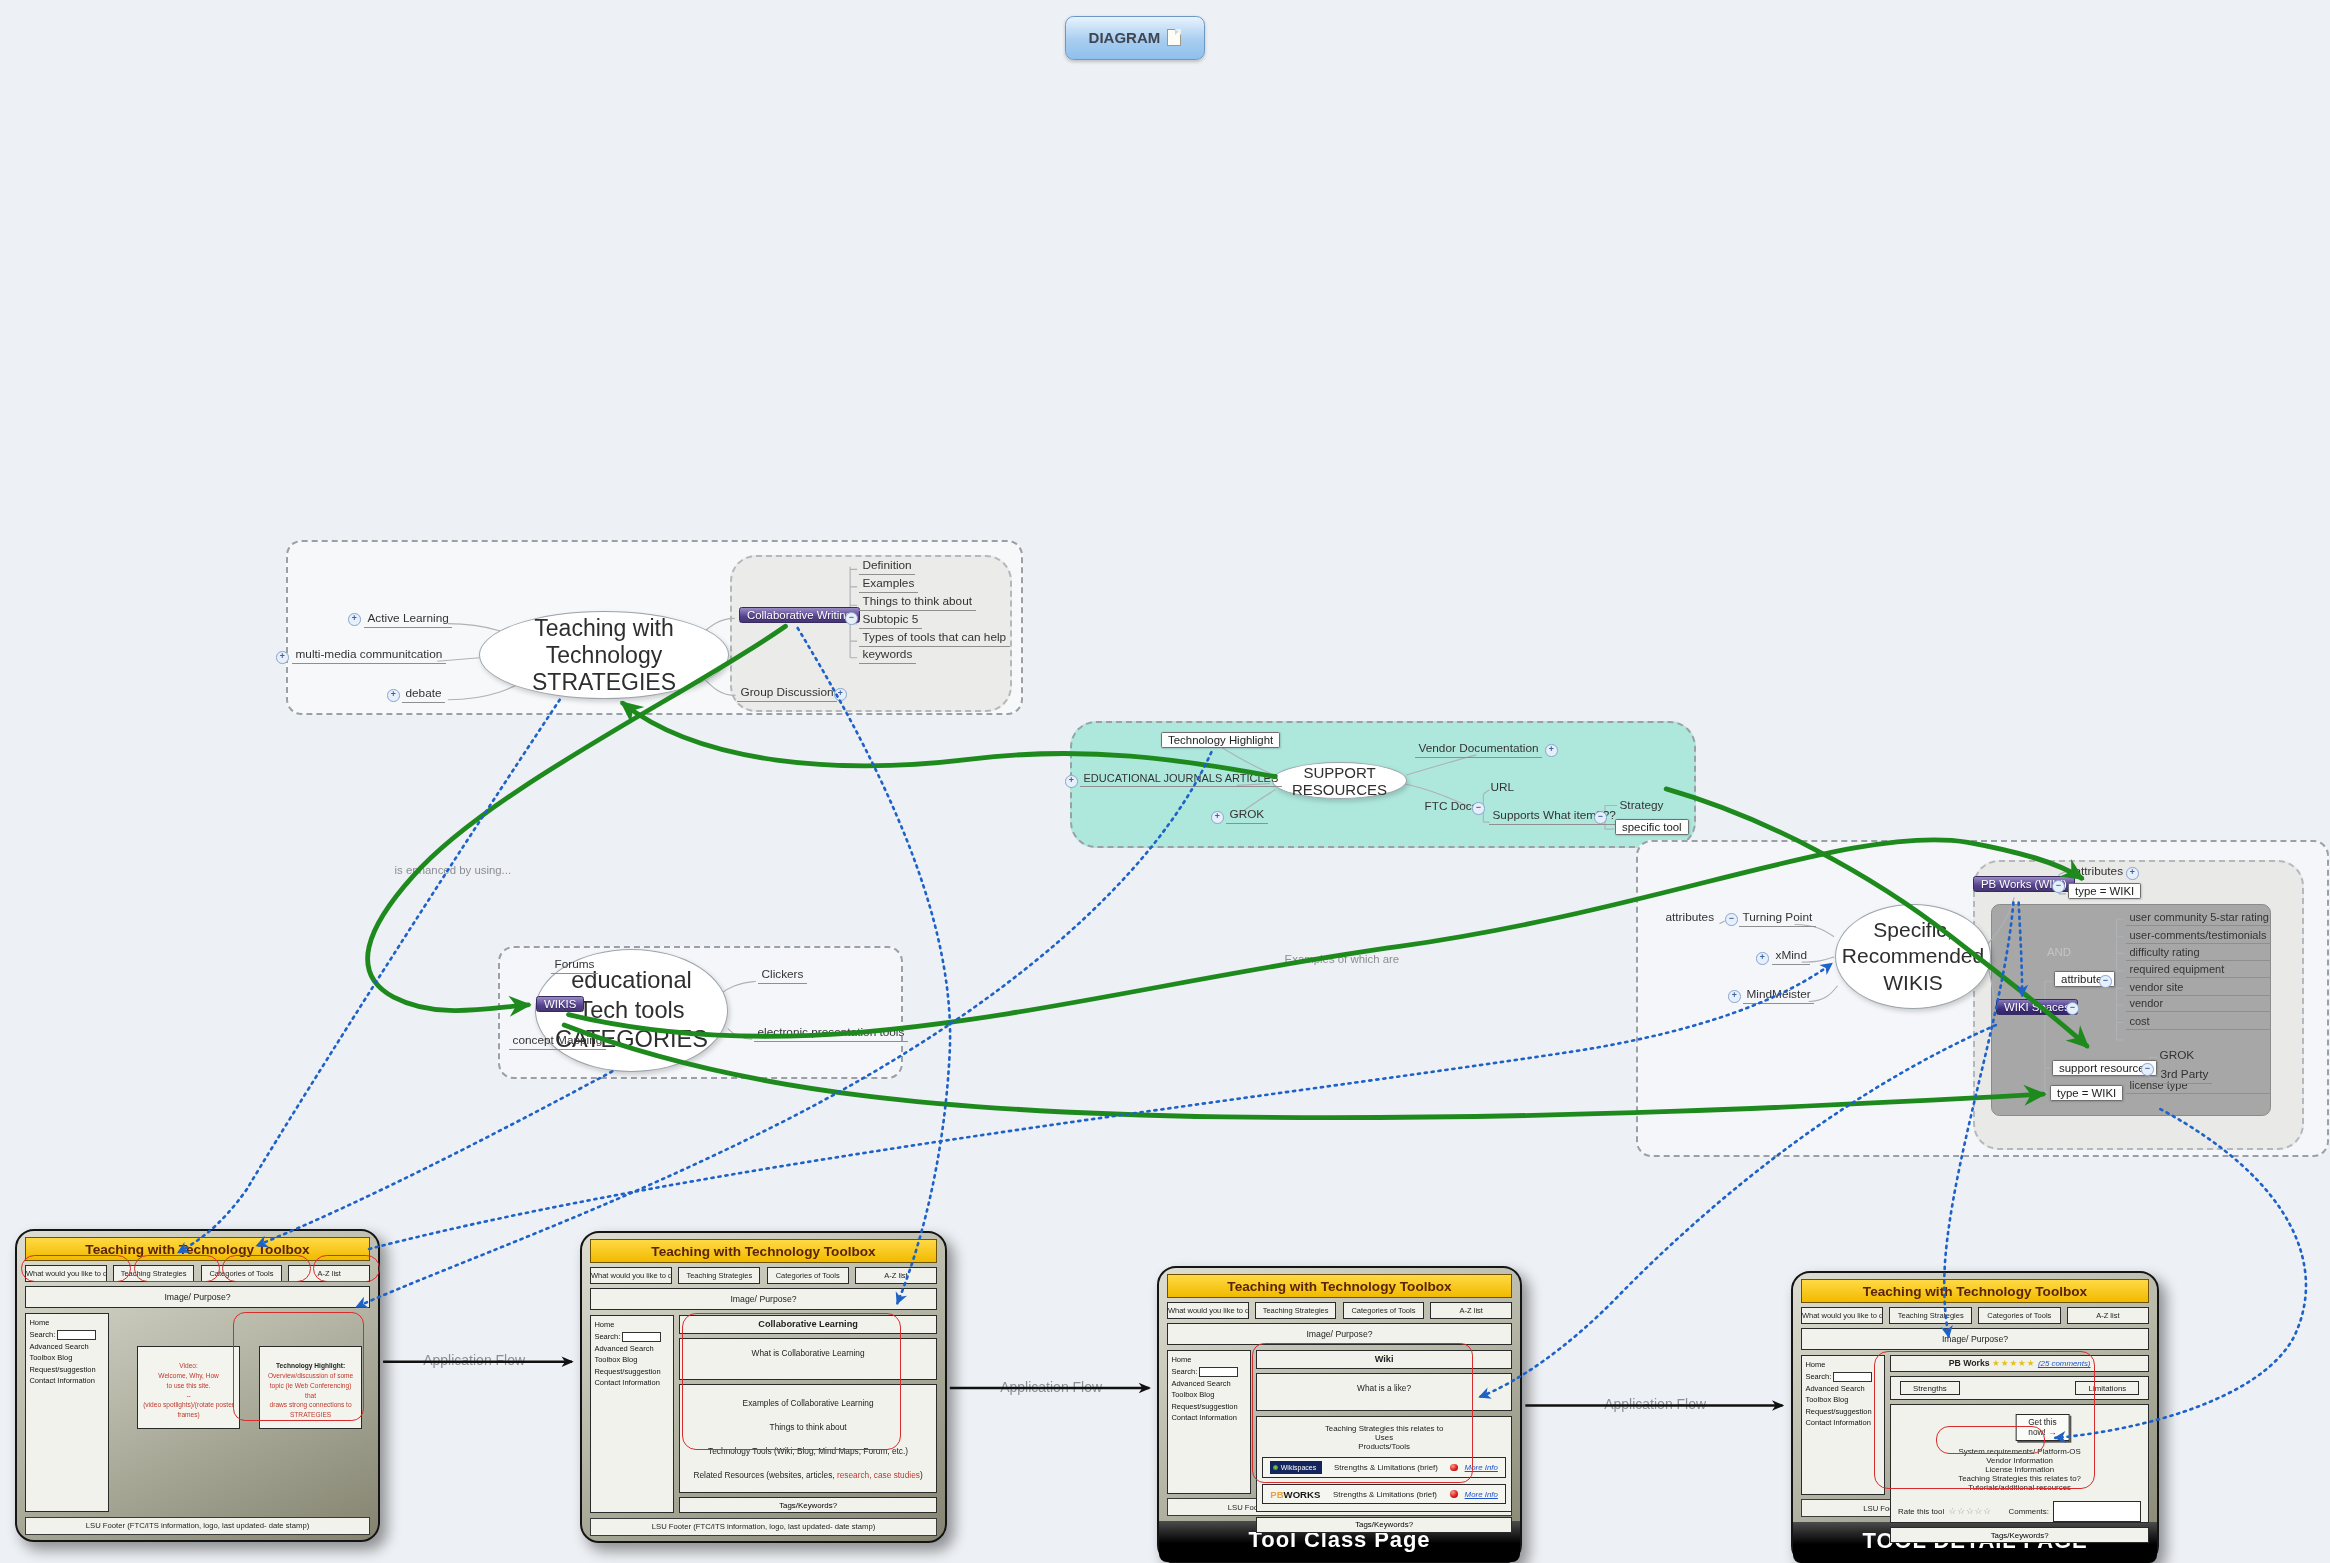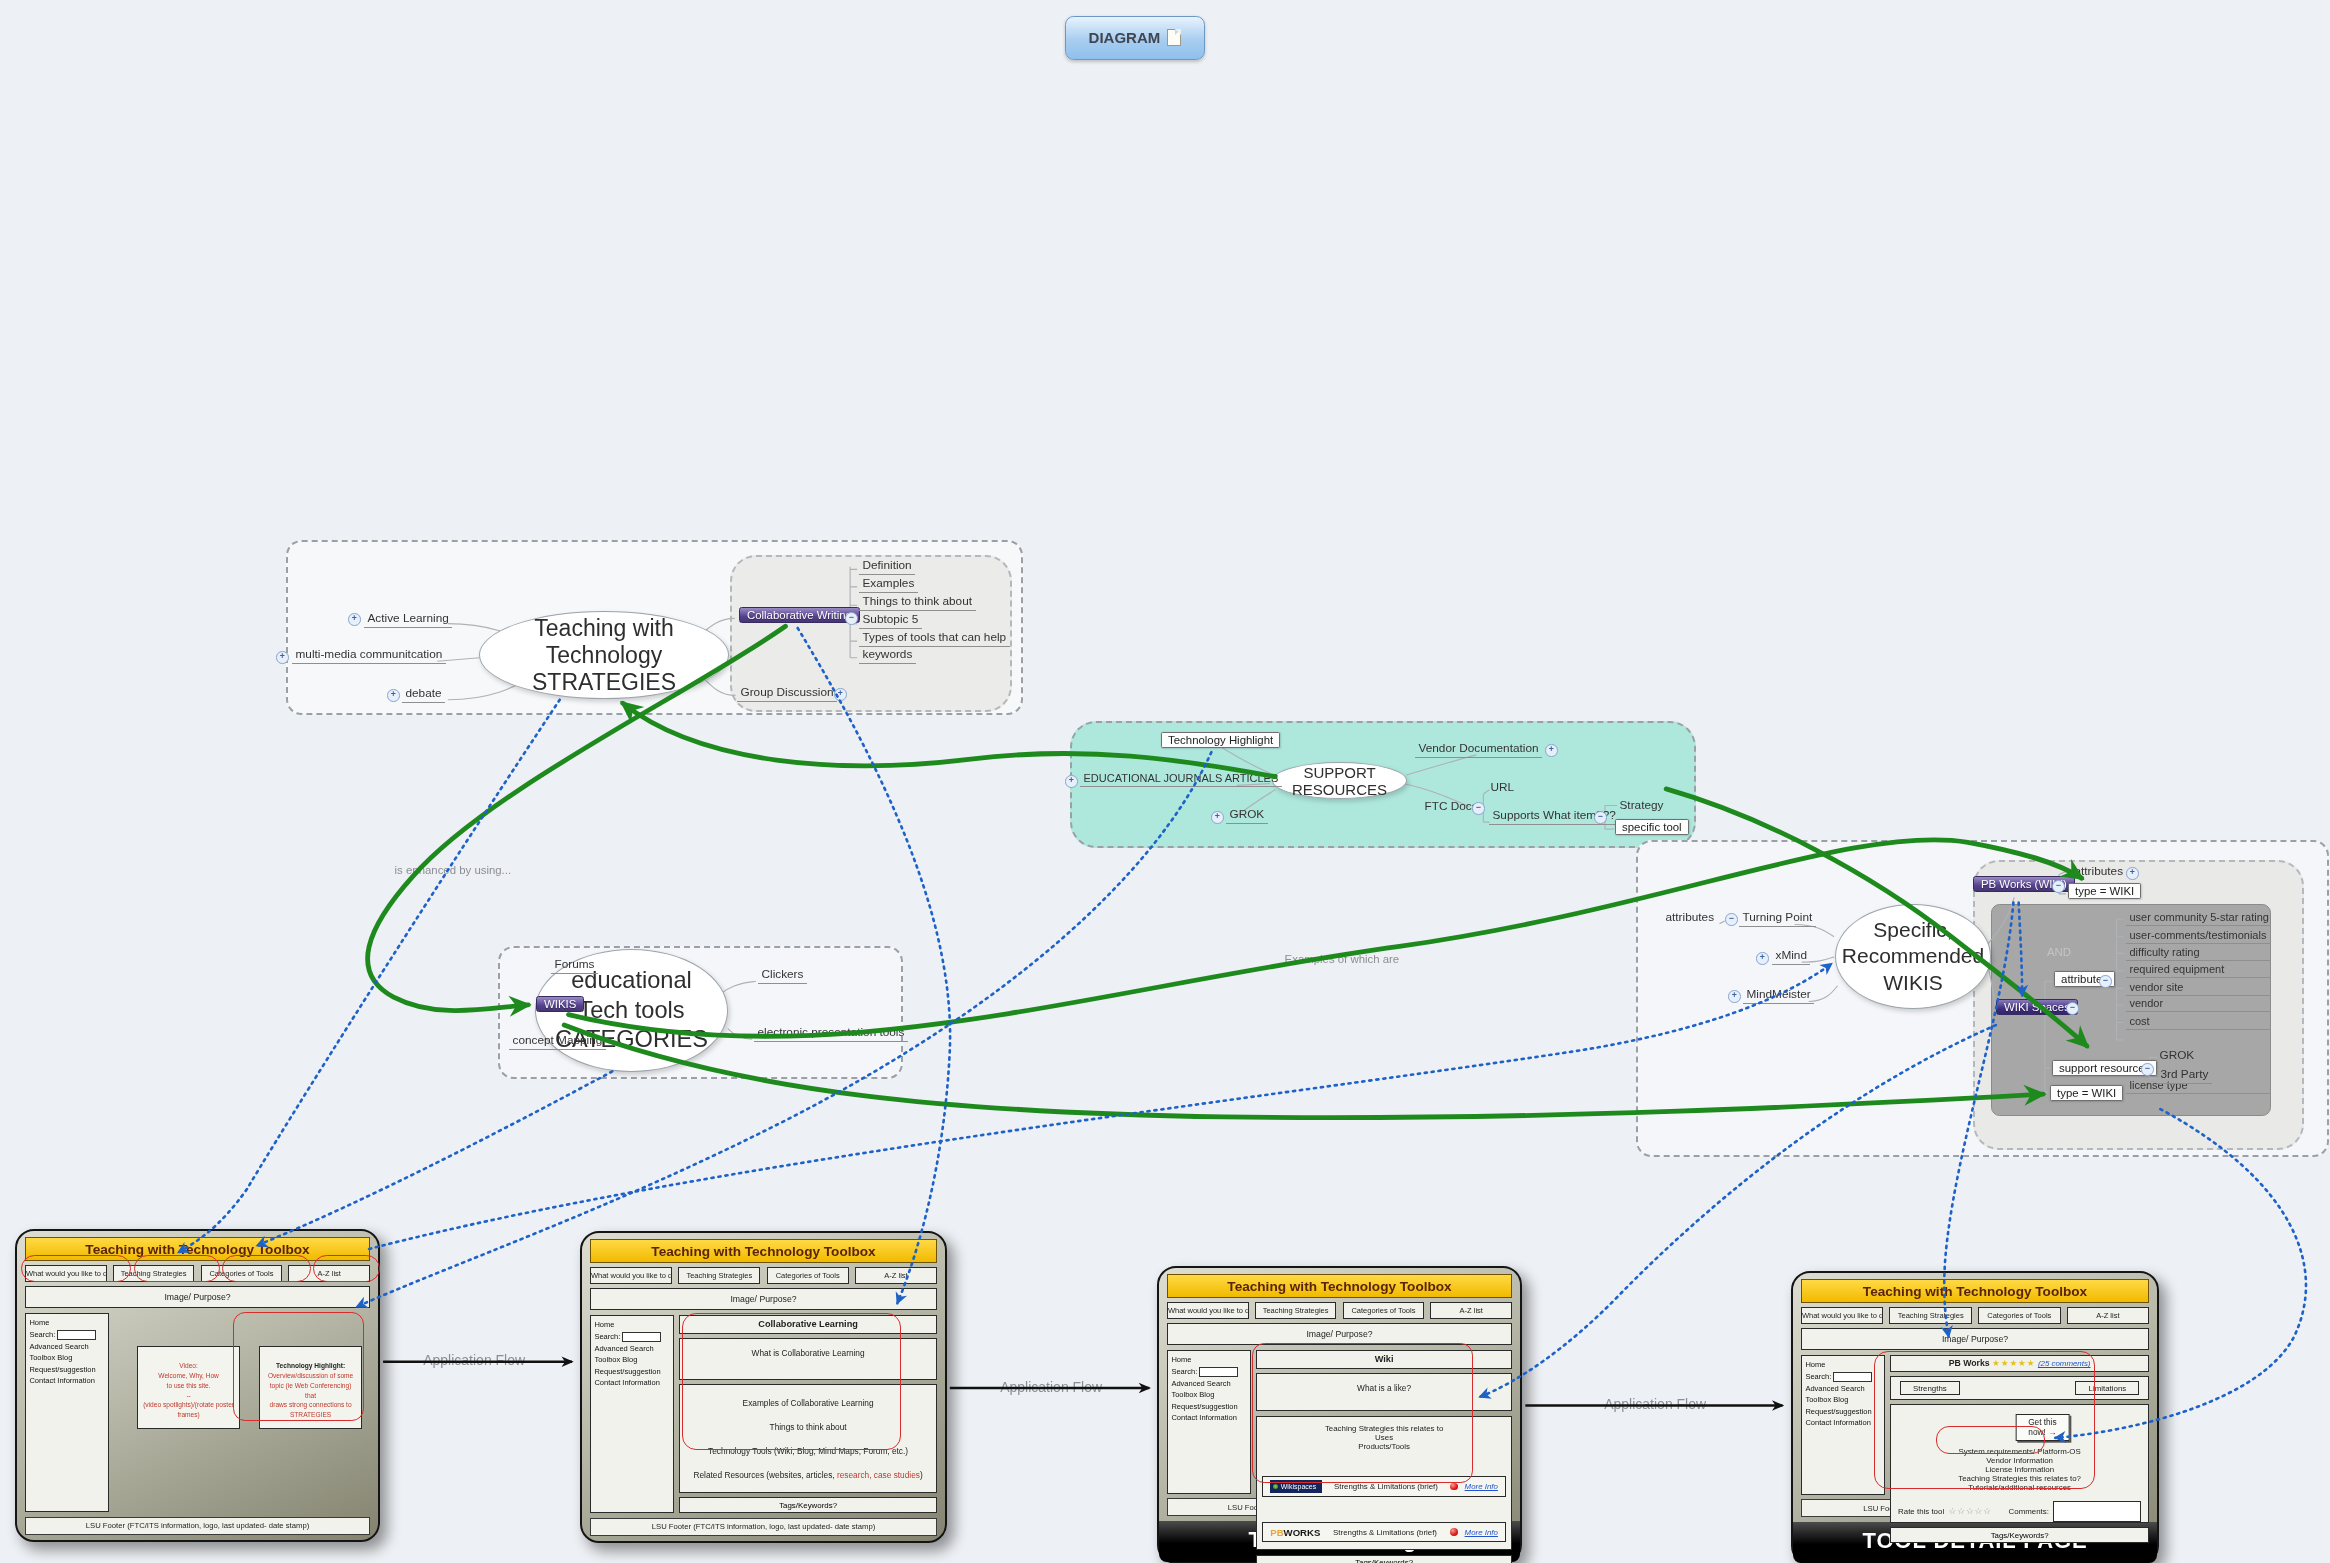--- a/index.html
+++ b/index.html
@@ -66,21 +66,21 @@
         text-align:center;padding:6.1px 0 8.7px;margin:0 -7.9px;border-radius:0 0 7.9px 7.9px;
         letter-spacing:0.9px;flex:none;}
   .red-ann{position:absolute;border:1.7px solid #d62c2c;z-index:7;pointer-events:none;}
   .redtext{color:#bf3a2b;}
   .front-box{position:absolute;background:#f4f4ef;border:1.7px solid #2a2a2a;width:103px;height:83px;
         font-size:6.6px;text-align:center;padding:14px 4.4px 0;box-sizing:border-box;line-height:1.5;}
   .mi-link{color:#2255cc;font-style:italic;text-decoration:underline;font-size:7.9px;}
   .red-dot{display:inline-block;width:7.9px;height:7.9px;border-radius:50%;
         background:radial-gradient(circle at 35% 30%,#ff9a8a,#d22 55%,#8a0000);vertical-align:middle;}
   .trow{display:flex;align-items:center;border:1.7px solid #2a2a2a;background:#f6f6f1;
-        padding:3.5px 7px;gap:7px;font-size:7.9px;margin-top:19px;}
+        padding:3.5px 7px;gap:7px;font-size:7.9px;}
   .wikispaces-logo{background:#13255c;color:#fff;font-size:7px;padding:2.6px 6.1px 2.6px 10.5px;position:relative;}
   .wikispaces-logo::before{content:"";position:absolute;left:2.6px;top:3.5px;width:5.2px;height:5.2px;
         border-radius:50%;background:radial-gradient(#7fd24a,#2a7a1a);}
   .pbworks-logo .pb{color:#e8a33d;font-weight:bold;font-size:9.6px;}
   .pbworks-logo .works{color:#161616;font-weight:bold;font-size:9.6px;}
   .stars-gold{color:#e3c01c;font-size:8.7px;letter-spacing:0.9px;}
   .stars-grey{color:#9a9a92;font-size:8.7px;letter-spacing:0.9px;}
   .link-blue{color:#2255cc;font-style:italic;text-decoration:underline;font-size:7.9px;}
   .get-btn{position:absolute;left:50%;top:8.7px;transform:translateX(-8%);width:49px;background:#fbfbf7;
         border:1.7px solid #2a2a2a;font-size:8.3px;text-align:center;padding:2.6px 1.7px;box-shadow:1.7px 1.7px 0 #555;}

